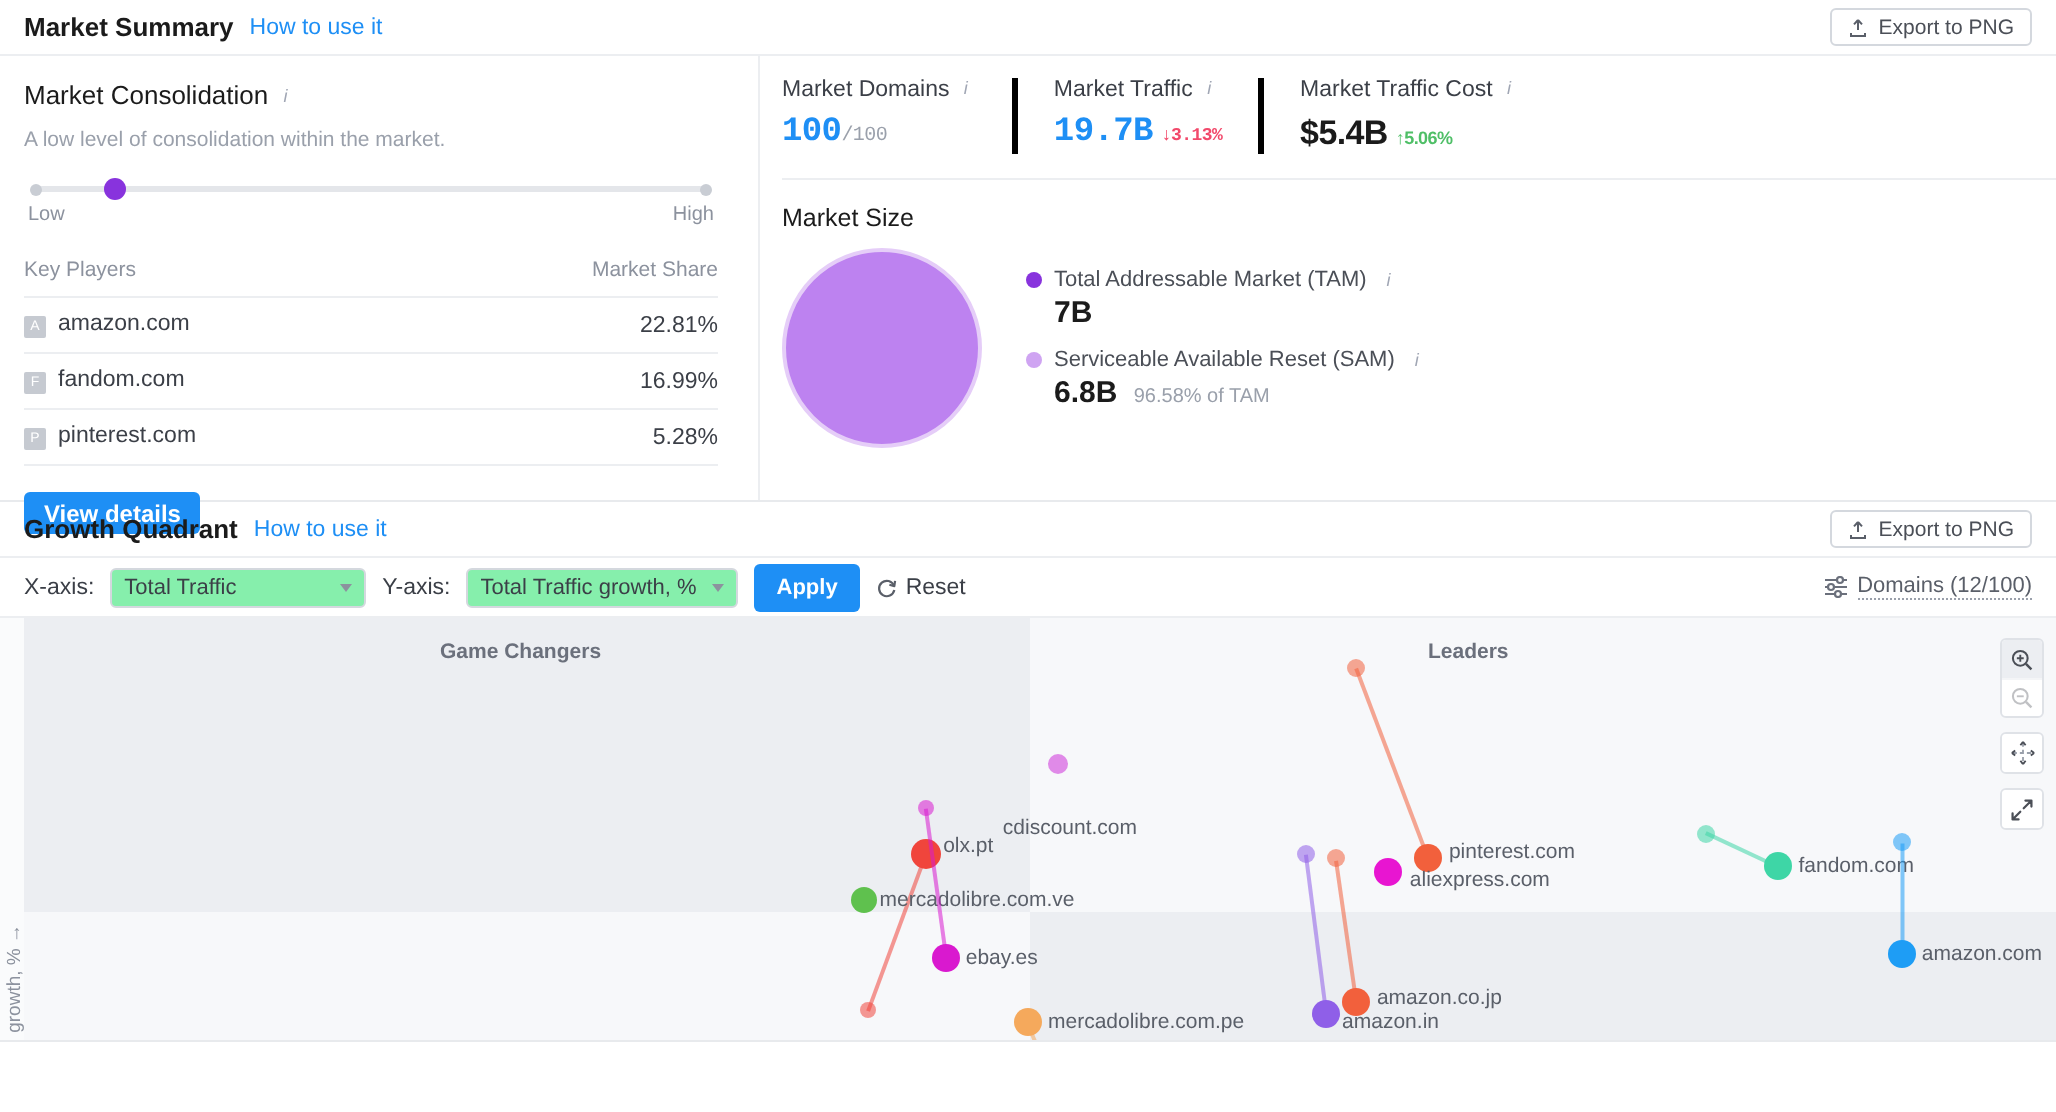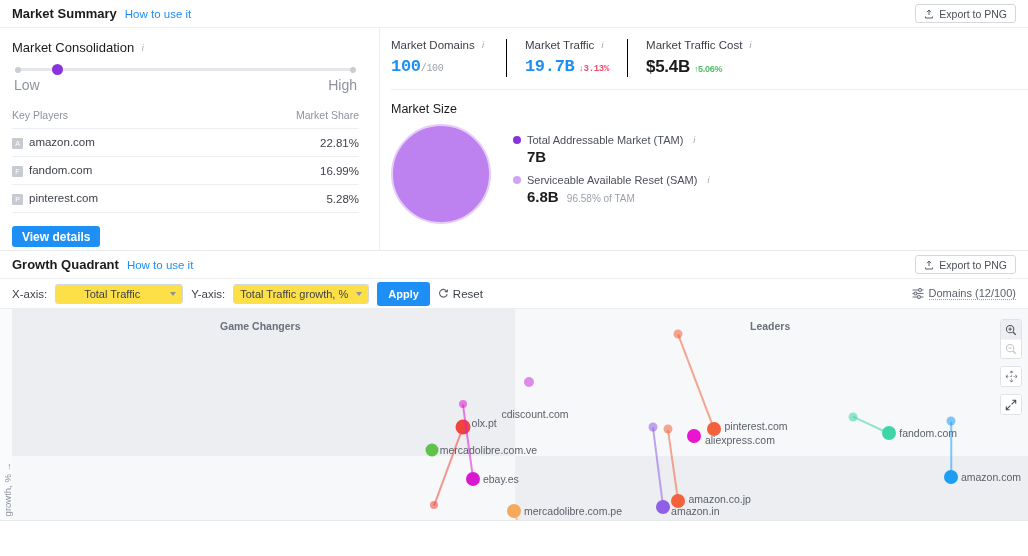--- a/index.html
+++ b/index.html
@@ -57,21 +57,21 @@
     border-radius: 50%; background: #c9cdd4;
   }
   .slider-cap.l { left: -1px; } .slider-cap.r { right: -1px; }
   .slider-knob {
     position: absolute; top: 0; left: 10.5%;
     width: 11px; height: 11px; border-radius: 50%;
     background: #8833dd; cursor: pointer;
   }
   .slider-labels {
     display: flex; justify-content: space-between;
-    font-size: 14px; color: #8c929e; margin: 0 2px 16px 2px;
+    font-size: 10px; color: #8c929e; margin: 0 2px 16px 2px;
   }
 
   table.players { width: 100%; border-collapse: collapse; }
   table.players th {
     font-size: 10.5px; font-weight: normal; color: #8c929e;
     text-align: left; padding: 0 0 7px 0;
   }
   table.players th.right, table.players td.right { text-align: right; }
   table.players td {
     font-size: 11.5px; color: #3b3f47;
@@ -89,21 +89,21 @@
     margin-top: 13px; height: 21px; padding: 0 10px;
     background: #1e8ff5; color: #fff; border: none; border-radius: 3px;
     font-size: 12px; font-weight: bold; cursor: pointer;
     font-family: "Liberation Sans", sans-serif;
   }
 
   
   .right-pane { flex: 1; padding: 11px 0 0 11px; }
   .metrics { display: flex; border-bottom: 1px solid #eceef1; padding-bottom: 12px; }
   .metric { padding: 0 18px 0 0; }
-  .metric + .metric { border-left: 1px solid #000000; padding-left: 18px; }
+  .metric + .metric { border-left: 3px solid #000000; padding-left: 18px; }
   .metric-label { font-size: 11.5px; color: #3b3f47; margin-bottom: 6px; }
   .metric-val { font-size: 17px; font-weight: bold; letter-spacing: -0.3px; }
   .metric-val.blue { color: #1e8ff5; font-family: Liberation Mono, monospace; }
   .metric-val.dark { color: #1b1b1b; }
   .metric-suffix { font-size: 10px; font-weight: normal; color: #9aa0ab; }
   .delta { font-size: 9px; font-weight: bold; margin-left: 4px; }
   .delta.down { color: #f2496b; }
   .delta.up { color: #4fbf67; }
 
   .msize-title { font-size: 12.5px; color: #1b1b1b; margin: 12px 0 0 0; }
@@ -121,36 +121,36 @@
   .legend-val .pct { font-size: 10px; font-weight: normal; color: #9aa0ab; margin-left: 4px; }
 
   
   .controls {
     height: 30px; display: flex; align-items: center;
     padding: 0 12px; gap: 8px; border-bottom: 1px solid #eceef1;
   }
   .ctl-label { font-size: 11.5px; color: #3b3f47; }
   .select {
     position: relative; height: 20px; min-width: 128px;
-    border: 1px solid #d4d8de; border-radius: 3px; background: #fde047;
+    border: 1px solid #d4d8de; border-radius: 3px; background: #86efac;
     font-size: 11px; color: #3b3f47; padding: 0 20px 0 6px;
-    line-height: 18px; cursor: pointer; text-align: center;
+    line-height: 18px; cursor: pointer;
   }
   .select .chev {
     position: absolute; right: 6px; top: 7px;
     width: 0; height: 0; border-left: 3.5px solid transparent;
     border-right: 3.5px solid transparent; border-top: 4px solid #8c929e;
   }
   .apply-btn {
     height: 24px; padding: 0 11px; background: #1e8ff5; color: #fff;
     border: none; border-radius: 3px; font-size: 11px; font-weight: bold;
     cursor: pointer; font-family: "Liberation Sans", sans-serif;
   }
   .reset-btn {
-    display: flex; align-items: flex-start; gap: 4px;
+    display: flex; align-items: flex-end; gap: 4px;
     font-size: 11.5px; color: #3b3f47; background: none;
     border: none; cursor: pointer; font-family: "Liberation Sans", sans-serif;
   }
   .domains-filter {
     display: flex; align-items: center; gap: 5px;
     font-size: 11px; color: #5a5f69; cursor: pointer;
   }
   .domains-filter .txt { border-bottom: 1px dotted #9aa0ab; }
 
   
@@ -213,20 +213,21 @@
     </button>
   </div>
 
   <div class="summary-body">
 
     <div class="consolidation">
       <div class="sec-title">
         <span>Market Consolidation</span>
         <span class="info-i">i</span>
       </div>
+      <div class="sec-sub">A low level of consolidation within the market.</div>
 
       <div class="slider-wrap">
         <div class="slider-track"></div>
         <div class="slider-cap l"></div>
         <div class="slider-cap r"></div>
         <div class="slider-knob"></div>
       </div>
       <div class="slider-labels">
         <span>Low</span>
         <span>High</span>
@@ -344,21 +345,21 @@
     </div>
   </div>
 
   <div class="plot" id="plot">
     <div class="quad q-tl"></div>
     <div class="quad q-tr"></div>
     <div class="quad q-bl"></div>
     <div class="quad q-br"></div>
 
     <div class="quad-title" style="left:220px">Game Changers</div>
-    <div class="quad-title" style="left:750px">Leaders</div>
+    <div class="quad-title" style="left:714px">Leaders</div>
 
     <div class="yaxis-label">growth, % →</div>
 
     <div id="points-layer">
         <div class="link" style="left: 462.6px; top: 118.16px; width: 83.2072px; transform: rotate(110.239deg); background: rgb(240, 69, 60);"></div>
         <div class="tail" style="left: 433.816px; top: 196.23px; width: 8px; height: 8px; background: rgb(240, 69, 60);"></div>
         <div class="node" style="left: 462.6px; top: 118.16px; width: 15px; height: 15px; background: rgb(240, 69, 60);"></div>
         <div class="node-label" style="left: 471.6px; top: 114.16px;">olx.pt</div>
         <div class="node" style="left: 529.42px; top: 72.795px; width: 10px; height: 10px; background: rgb(224, 138, 232);"></div>
         <div class="node-label" style="left: 501.42px; top: 104.795px;">cdiscount.com</div>

